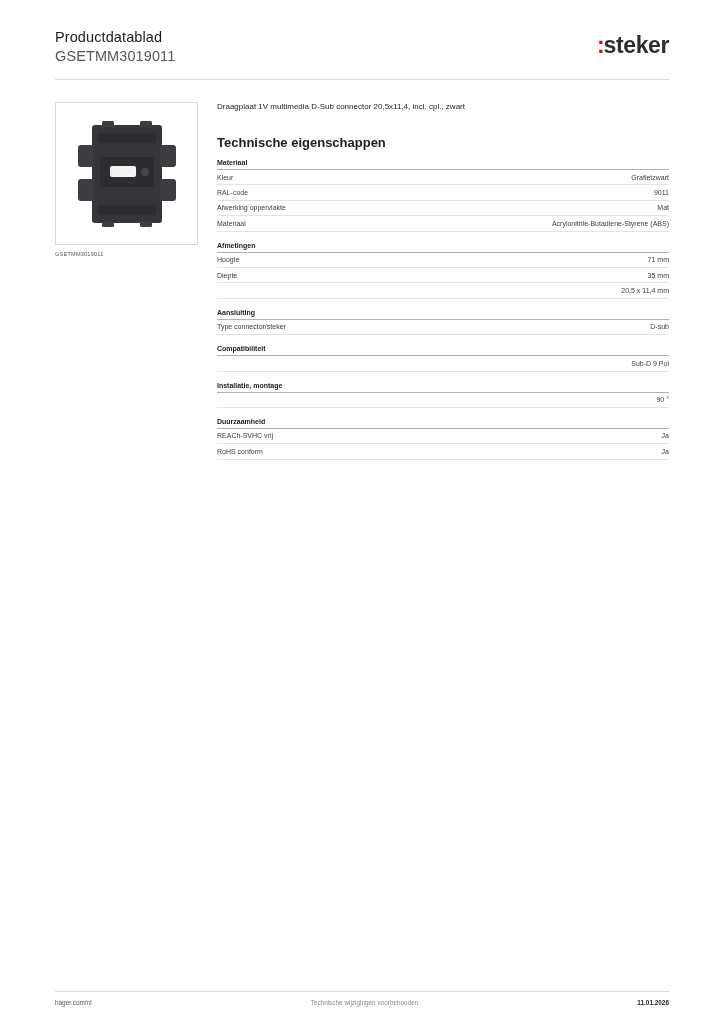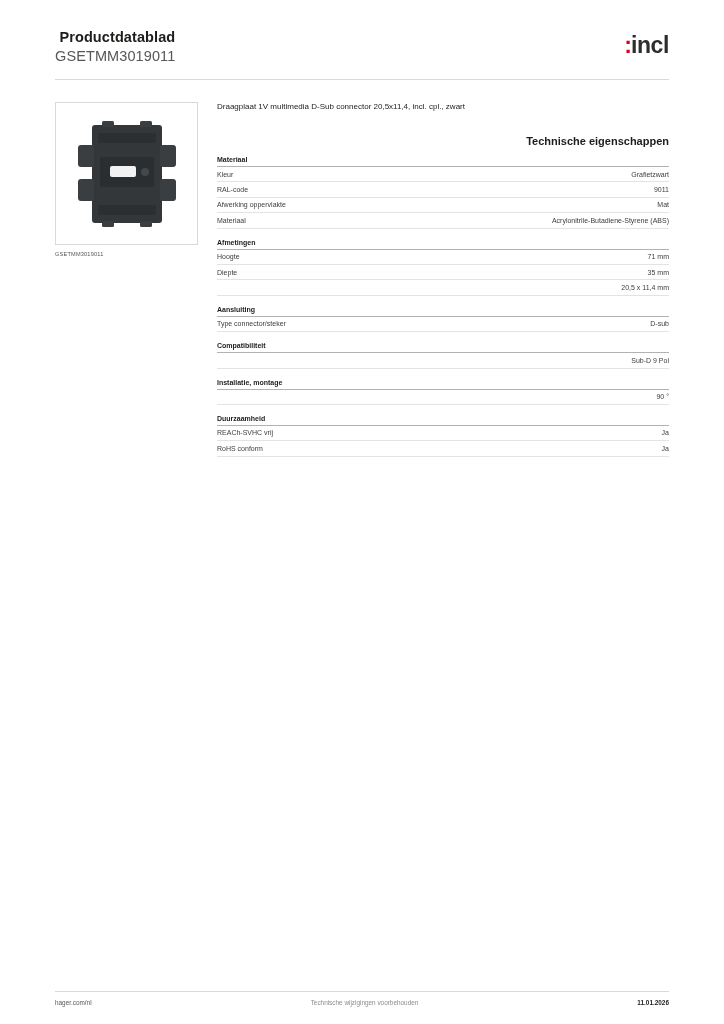--- a/index.html
+++ b/index.html
@@ -30,24 +30,23 @@
     align-items: flex-start;
     justify-content: space-between;
     padding-top: 28px;
     padding-bottom: 14px;
   }
   .title-block {
     line-height: 1.25;
   }
   .doc-title {
     font-size: 14.5px;
-    font-weight: bold;
+    font-weight: normal;
     color: #1d1d1b;
     letter-spacing: 0.1px;
-    text-align: right;
   }
   .doc-subtitle {
     font-size: 14.5px;
     font-weight: normal;
     color: #575756;
     letter-spacing: 0.1px;
     margin-top: 1px;
   }
   .logo {
     font-size: 23px;
@@ -101,25 +100,24 @@
 
   .product-name {
     font-size: 8px;
     font-weight: normal;
     color: #1d1d1b;
     line-height: 1.35;
     margin-bottom: 22px;
   }
 
   .section-heading {
-    font-size: 11px;
+    font-size: 13px;
     font-weight: bold;
     color: #1d1d1b;
     margin-bottom: 9px;
-    text-align: right;
   }
 
   .group {
     margin-bottom: 10px;
   }
   .group-title {
     font-size: 7px;
     font-weight: bold;
     color: #1d1d1b;
     padding: 0 0 3px 0;
@@ -171,21 +169,21 @@
 <body>
 
 <div class="page">
 
   <div class="header">
     <div class="title-block">
       <div class="doc-title">Productdatablad</div>
       <div class="doc-subtitle">GSETMM3019011</div>
     </div>
     <div class="logo">
-      <span class="colon">:</span><span>incl</span>
+      <span class="colon">:</span><span>steker</span>
     </div>
   </div>
   <hr class="header-rule">
 
   <div class="content">
 
     <div class="left-col">
       <div class="img-frame">
         <svg width="110" height="110" viewBox="0 0 110 110">
           <rect x="20" y="6" width="70" height="98" rx="3" fill="#33373a"></rect>

